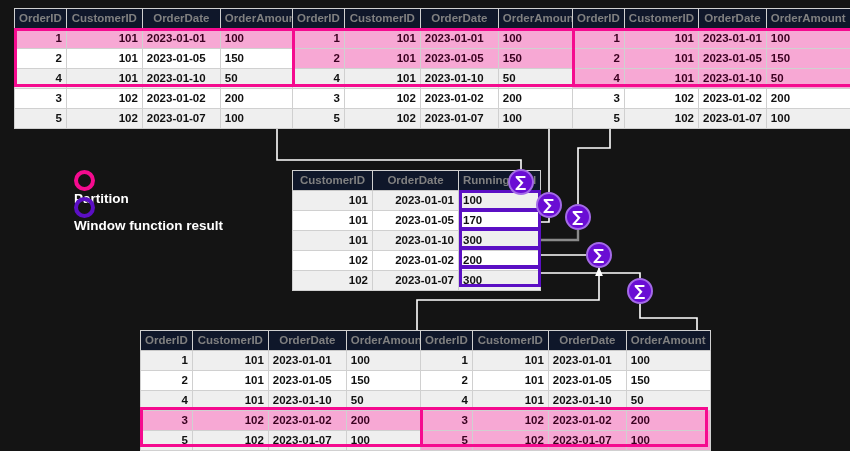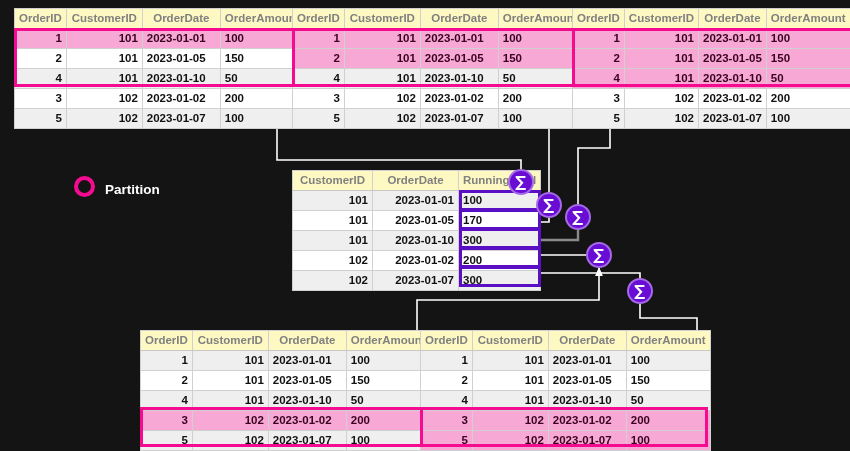--- a/index.html
+++ b/index.html
@@ -37,21 +37,21 @@
   .tbl th, .tbl td {
     border: 1px solid #d0d0d0;
     padding: 0 4px;
     height: 19px;
     line-height: 19px;
     font-weight: bold;
     white-space: nowrap;
     overflow: hidden;
   }
   .tbl th {
-    background: #fef9c3;
+    background: #0f172a;
     color: #808080;
     text-align: center;
     font-weight: bold;
     border-bottom: 1px solid #c8c8c8;
   }
   .tbl tbody tr:nth-child(odd) td { background: #efefef; }
   .tbl tbody tr:nth-child(even) td { background: #ffffff; }
   .tbl td.num { text-align: right; color: #111111; }
   .tbl td.txt { text-align: left; color: #111111; }
 
@@ -94,22 +94,23 @@
 
   
   #legend {
     position: absolute;
     left: 74px;
     top: 170px;
     width: 250px;
   }
   .leg-row {
     display: flex;
-    align-items: flex-end;
+    align-items: flex-start;
     height: 27px;
+    flex-direction: column;
   }
   .leg-swatch {
     width: 21px;
     height: 21px;
     border-radius: 50%;
     box-sizing: border-box;
     margin-right: 10px;
     flex: 0 0 auto;
   }
   .sw-partition { border: 4px solid #f50b8f; background: transparent; }
@@ -168,20 +169,24 @@
     <path d="M690,425 L697,425 L697,318 L640,318 L640,304" stroke="#ffffff" stroke-width="1.6" fill="none"></path>
 
     <path d="M640,278 L640,273 L500,273" stroke="#ffffff" stroke-width="1.6" fill="none" marker-end="url(#ar-w)"></path>
   </svg>
 
   <div id="legend">
     <div class="leg-row">
       <span class="leg-swatch sw-partition"></span>
       <span class="leg-label">Partition</span>
     </div>
+    <div class="leg-row">
+      <span class="leg-swatch sw-result"></span>
+      <span class="leg-label">Window function result</span>
+    </div>
   </div>
 
   <div id="table-layer">
       <table class="tbl" style="left: 14px; top: 8px;">
         <colgroup>
           <col style="width: 50px;">
           <col style="width: 76px;">
           <col style="width: 78px;">
           <col style="width: 82px;">
         </colgroup>

